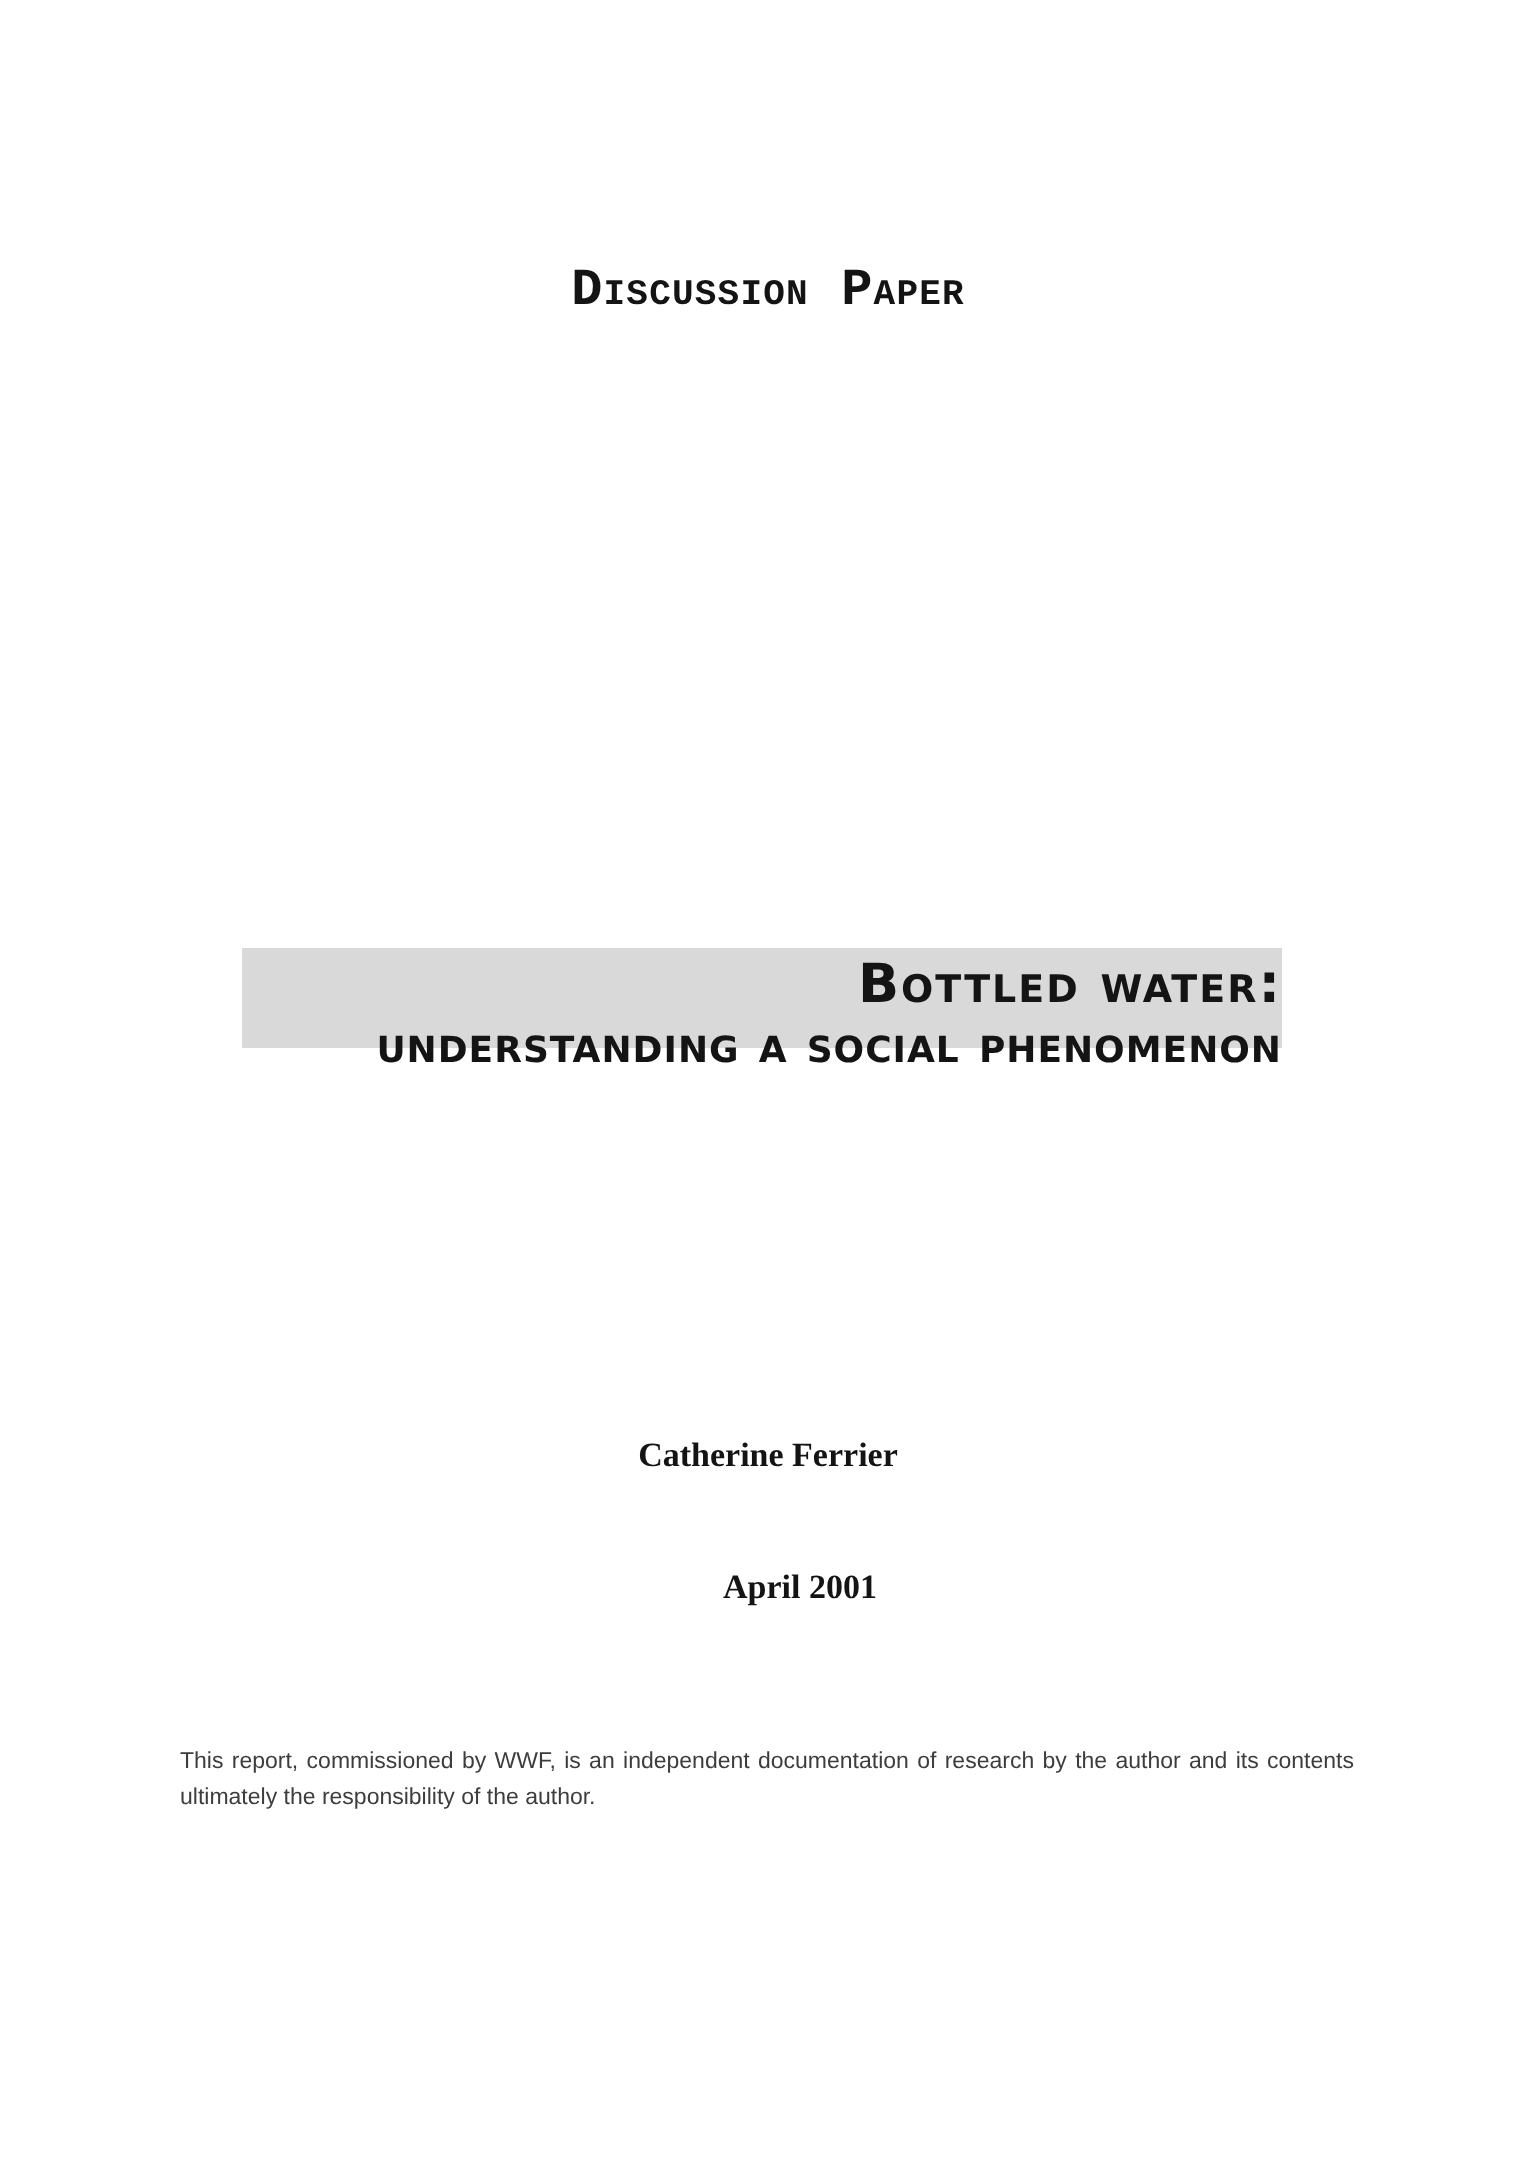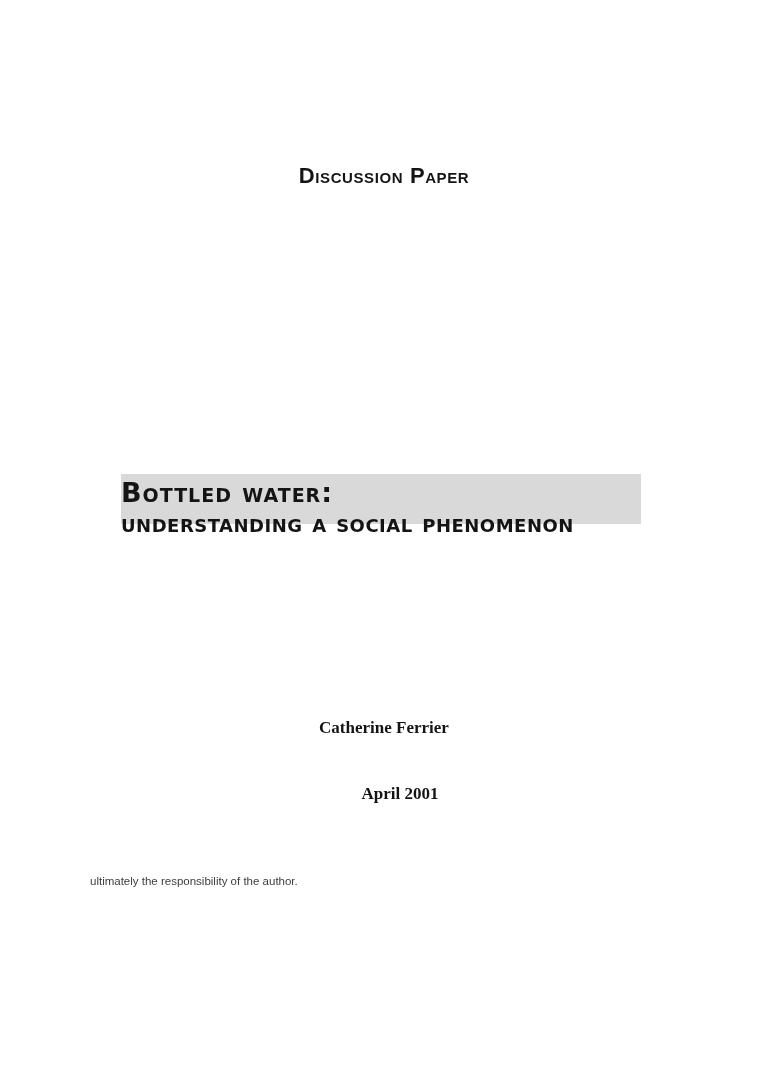--- a/index.html
+++ b/index.html
@@ -13,41 +13,41 @@
     height: 1085px;
     background: #ffffff;
     overflow: hidden;
     font-family: "Liberation Serif", serif;
     color: #111111;
   }
 
   
   .doc-header {
     position: absolute;
-    top: 163px;
+    top: 130px;
     left: 0;
     width: 100%;
     text-align: center;
-    font-family: Liberation Sans, sans-serif;
+    font-family: Liberation Mono, monospace;
     font-variant: small-caps;
     font-weight: bold;
-    font-size: 22px;
+    font-size: 26px;
     letter-spacing: 0.6px;
     color: #141414;
   }
 
   
   .title-banner {
     position: absolute;
     left: 121px;
     top: 474px;
     width: 520px;
     height: 50px;
     background: #d9d9d9;
-    text-align: left;
+    text-align: right;
     font-family: "DejaVu Sans", sans-serif;
     color: #141414;
   }
   .title-banner .line1 {
     margin-top: 3px;
     font-size: 27px;
     line-height: 31px;
     font-variant: small-caps;
     font-weight: 600;
     letter-spacing: 1px;
@@ -117,16 +117,17 @@
   <div class="title-banner">
     <div class="line1">Bottled water:</div>
     <div class="line2">understanding a social phenomenon</div>
   </div>
 
   <div class="author">Catherine Ferrier</div>
 
   <div class="pub-date">April 2001</div>
 
   <div class="footer-note">
+    <div class="fline1">This report, commissioned by WWF, is an independent documentation of research by the author and its contents</div>
     <div class="fline2">ultimately the responsibility of the author.</div>
   </div>
 
 </div>
 
 </body></html>

